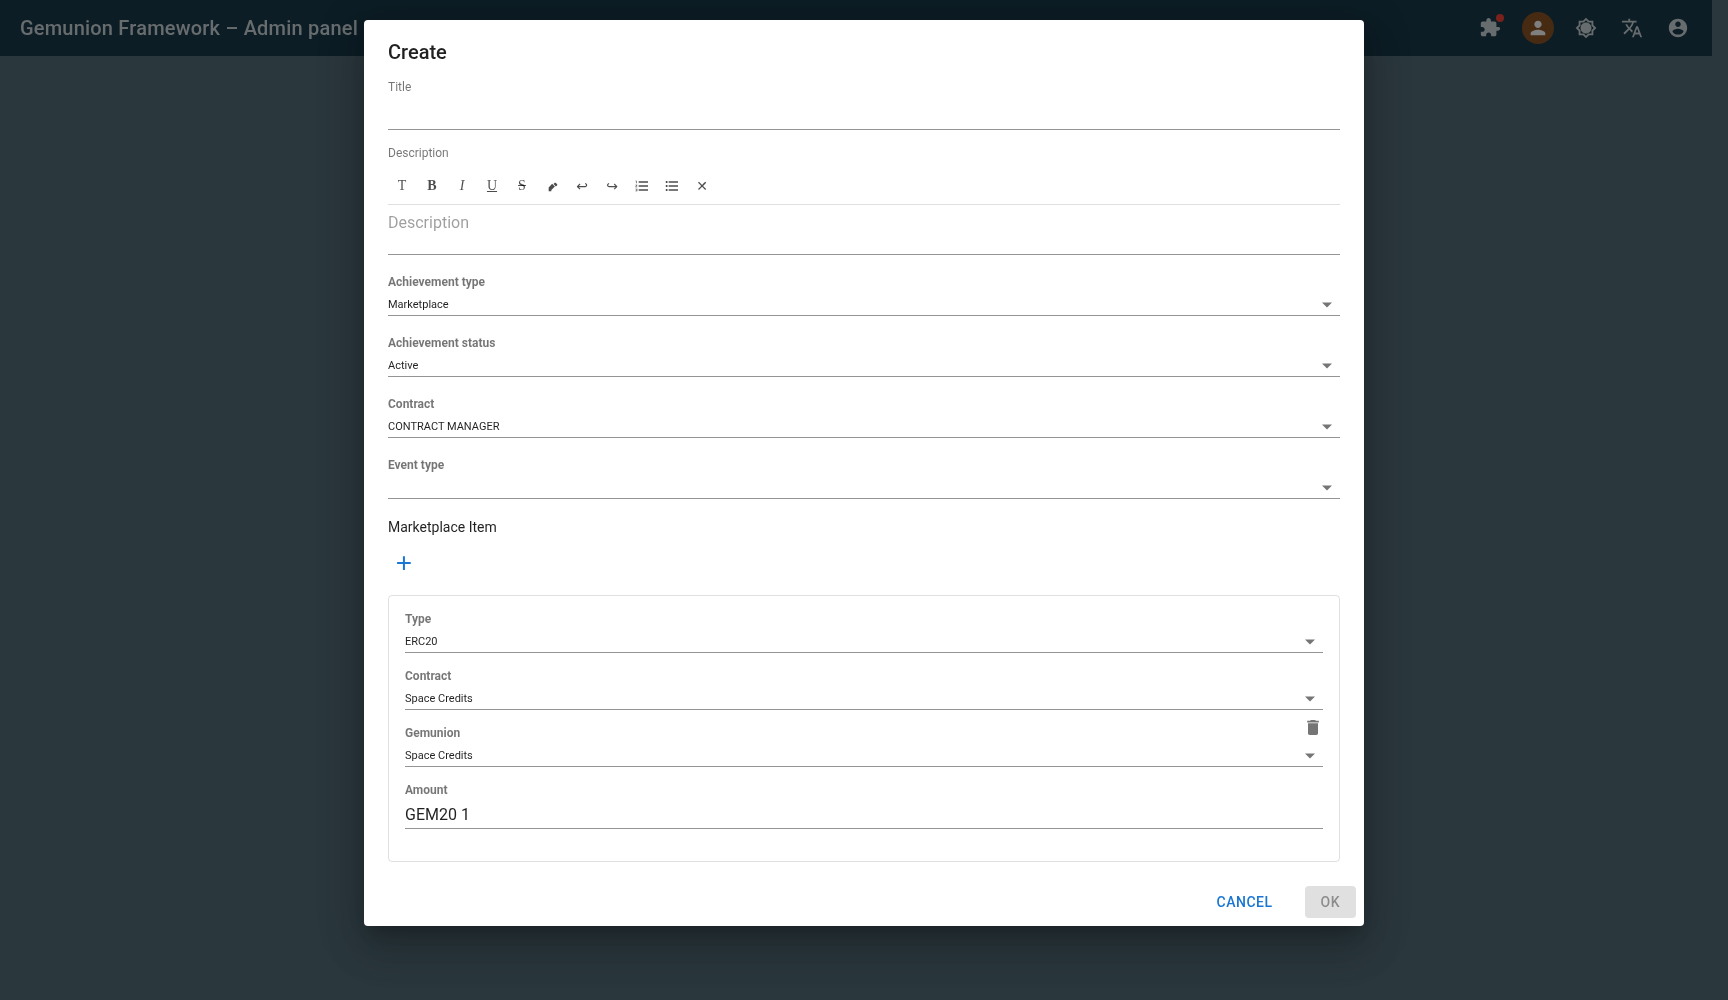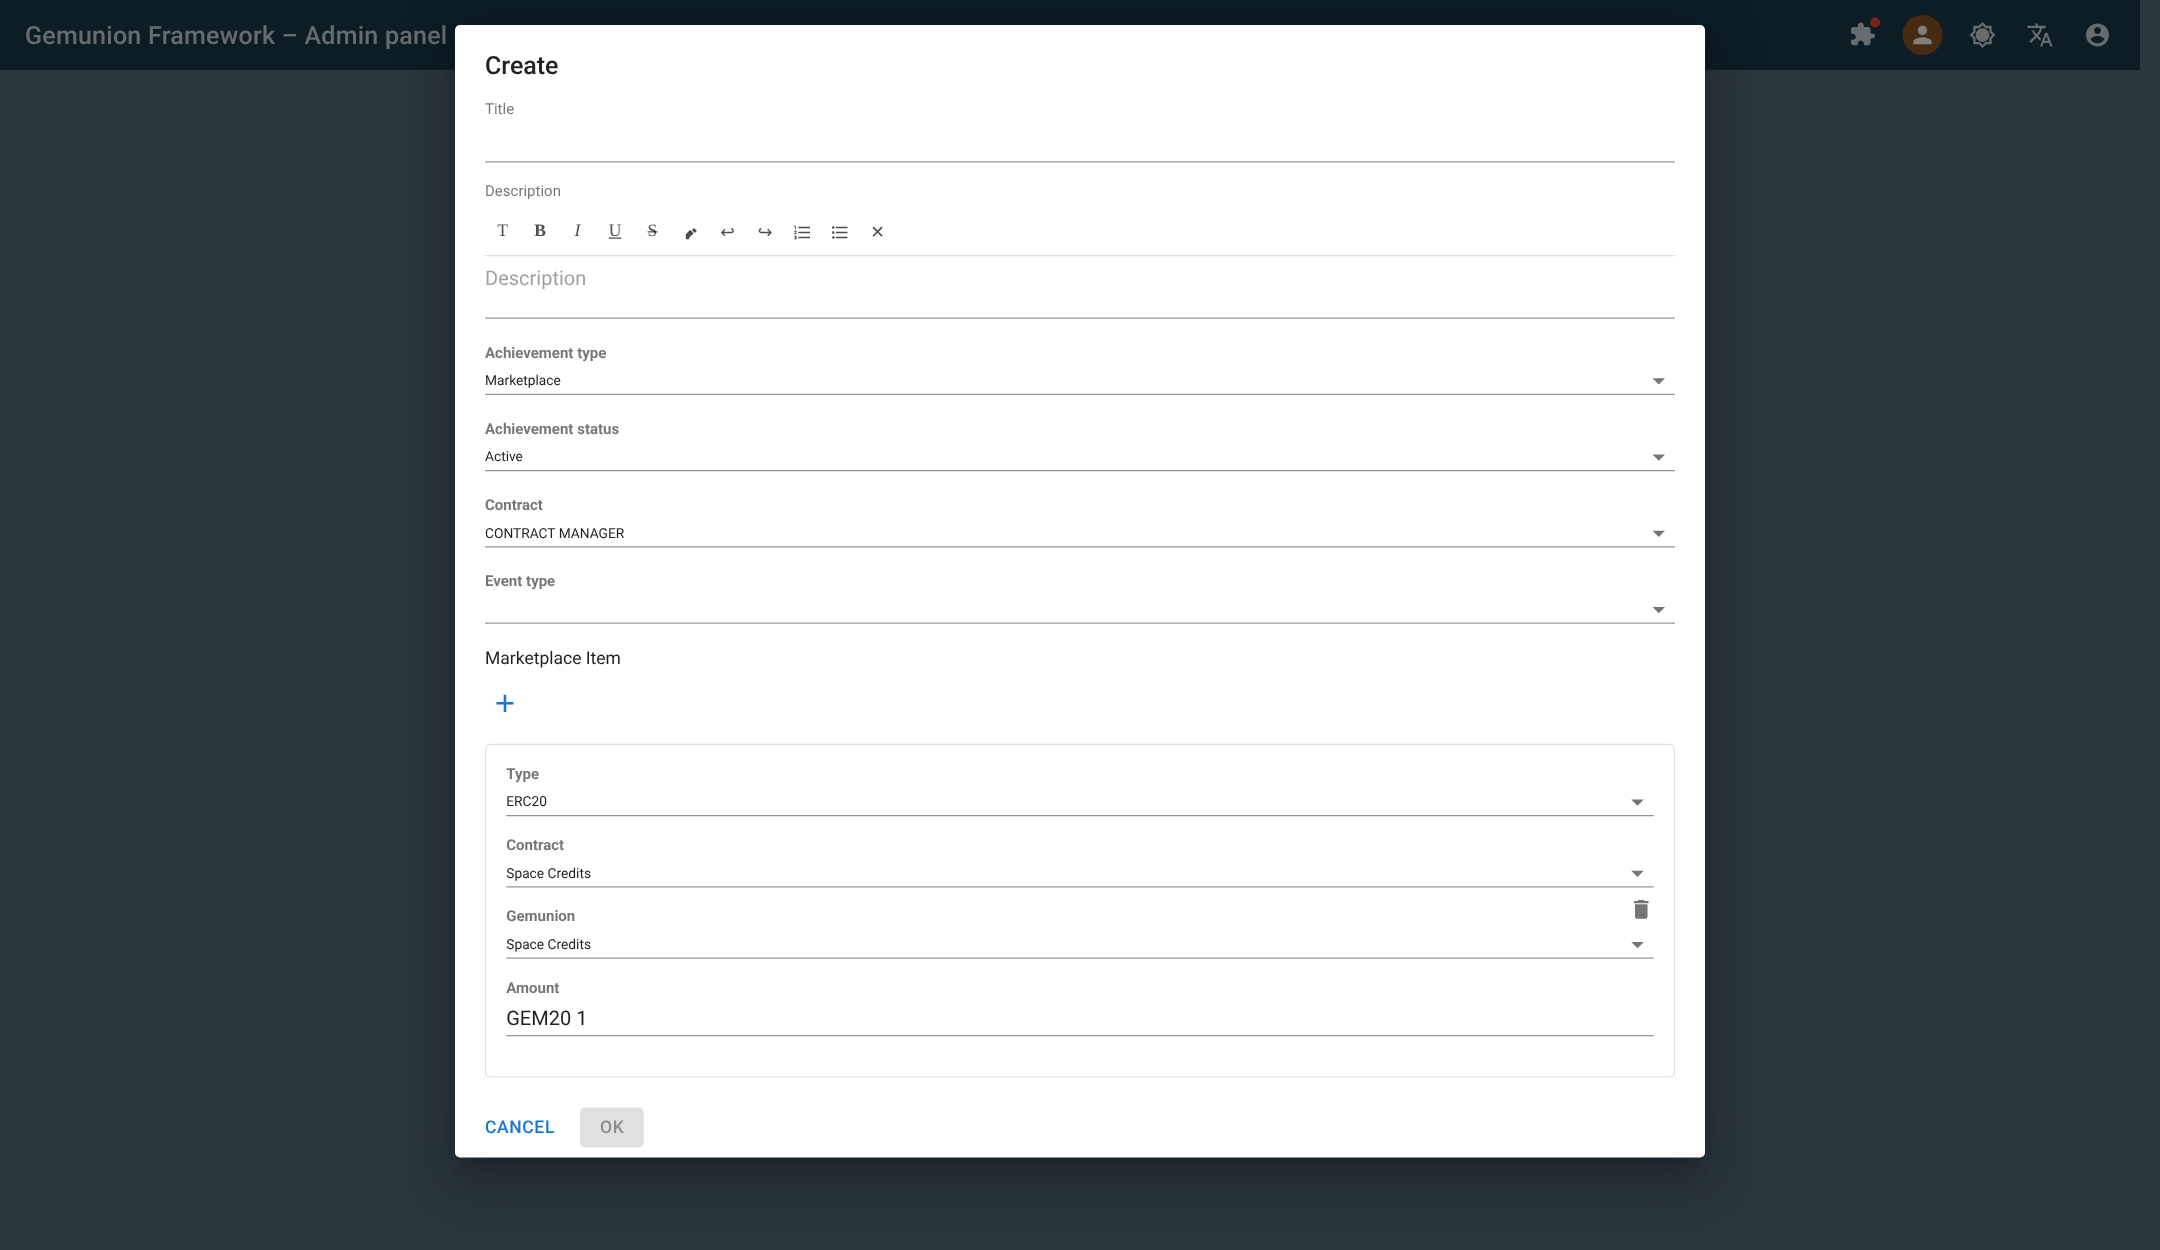--- a/index.html
+++ b/index.html
@@ -298,23 +298,24 @@
 
     .delete-btn svg {
       width: 20px;
       height: 20px;
       fill: rgba(0,0,0,0.54);
     }
 
     
     .dialog-actions {
       display: flex;
+      justify-content: flex-end;
       align-items: center;
       padding: 8px 8px 8px;
-      gap: 4px;
+      gap: 16px;
       flex-shrink: 0;
       border-top: none;
     }
 
     .btn-cancel {
       background: transparent;
       border: none;
       cursor: pointer;
       color: #1976d2;
       font-size: 14px;

